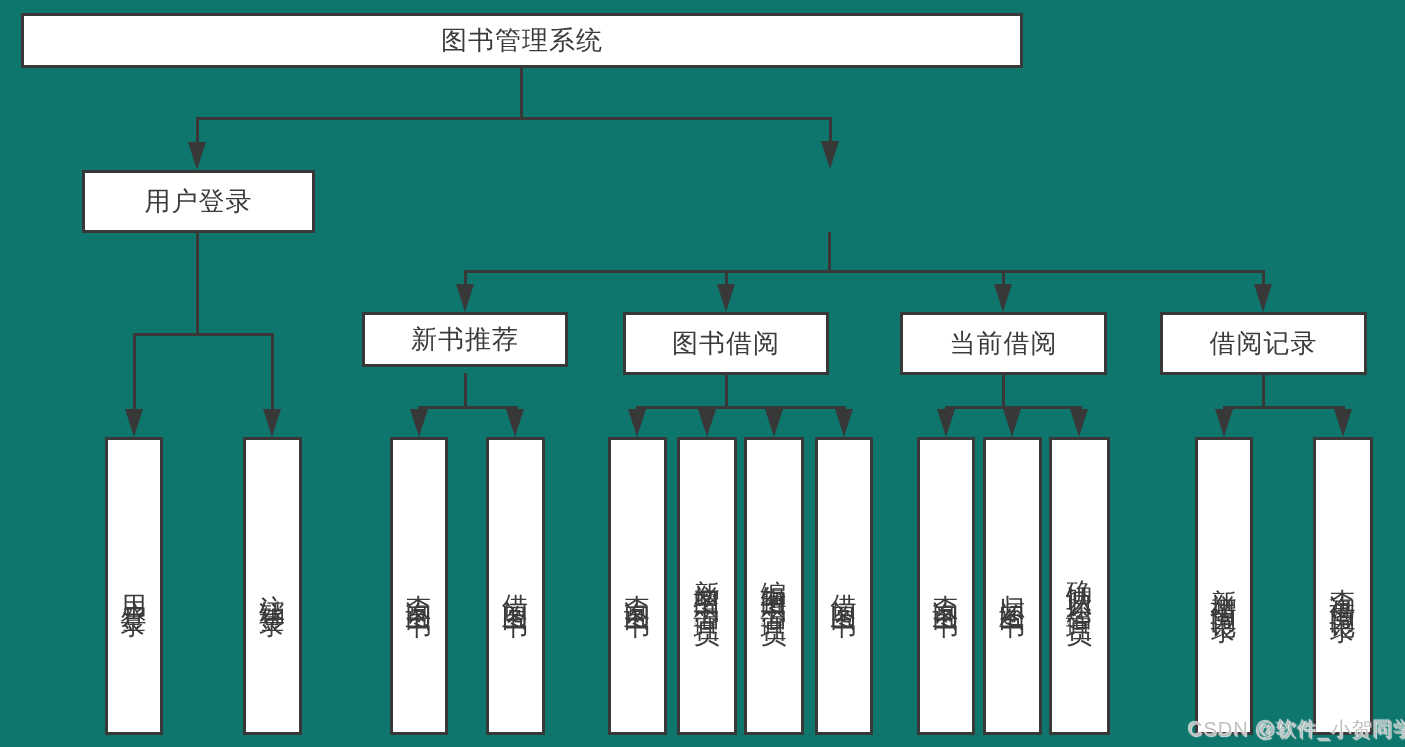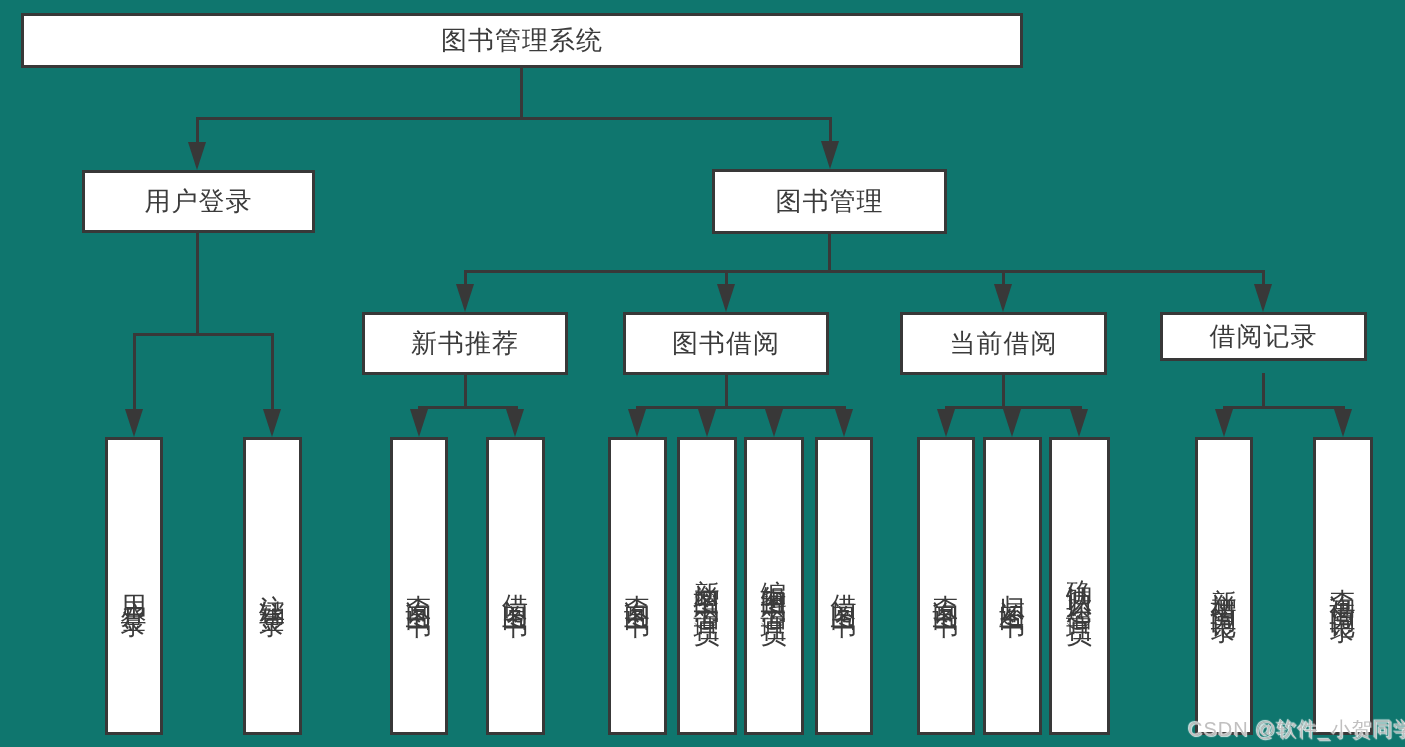--- a/index.html
+++ b/index.html
@@ -61,52 +61,49 @@
   <div class="vline" style="left:520px;top:66px;height:53px;"></div>
   <div class="hline" style="left:196px;top:117px;width:636px;"></div>
   <div class="vline" style="left:196px;top:117px;height:27px;"></div>
   <div class="arrow" style="left:188px;top:142px;"></div>
   <div class="vline" style="left:829px;top:117px;height:27px;"></div>
   <div class="arrow" style="left:821px;top:141px;"></div>
 
   <div class="box" style="left:82px;top:170px;width:233px;height:63px;">
     <span>用户登录</span>
   </div>
-  <div class="box" style="left:712px;top:169px;width:235px;height:65px;">
-    <span>图书管理</span>
-  </div>
 
   <div class="vline" style="left:196px;top:231px;height:104px;"></div>
   <div class="hline" style="left:133px;top:333px;width:141px;"></div>
   <div class="vline" style="left:133px;top:333px;height:79px;"></div>
   <div class="arrow" style="left:125px;top:409px;"></div>
   <div class="vline" style="left:271px;top:333px;height:79px;"></div>
   <div class="arrow" style="left:263px;top:409px;"></div>
 
   <div class="vline" style="left:828px;top:232px;height:40px;"></div>
   <div class="hline" style="left:464px;top:270px;width:801px;"></div>
   <div class="vline" style="left:464px;top:270px;height:17px;"></div>
   <div class="arrow" style="left:456px;top:284px;"></div>
   <div class="vline" style="left:725px;top:270px;height:17px;"></div>
   <div class="arrow" style="left:717px;top:284px;"></div>
   <div class="vline" style="left:1002px;top:270px;height:17px;"></div>
   <div class="arrow" style="left:994px;top:284px;"></div>
   <div class="vline" style="left:1262px;top:270px;height:17px;"></div>
   <div class="arrow" style="left:1254px;top:284px;"></div>
 
-  <div class="box" style="left:362px;top:312px;width:206px;height:63px;">
+  <div class="box" style="left:362px;top:312px;width:206px;height:55px;">
     <span>新书推荐</span>
   </div>
   <div class="box" style="left:623px;top:312px;width:206px;height:63px;">
     <span>图书借阅</span>
   </div>
   <div class="box" style="left:900px;top:312px;width:207px;height:63px;">
     <span>当前借阅</span>
   </div>
-  <div class="box" style="left:1160px;top:312px;width:207px;height:49px;">
+  <div class="box" style="left:1160px;top:312px;width:207px;height:63px;">
     <span>借阅记录</span>
   </div>
 
   <div class="vline" style="left:464px;top:373px;height:35px;"></div>
   <div class="hline" style="left:418px;top:406px;width:100px;"></div>
   <div class="vline" style="left:418px;top:406px;height:6px;"></div>
   <div class="arrow" style="left:410px;top:409px;"></div>
   <div class="vline" style="left:514px;top:406px;height:6px;"></div>
   <div class="arrow" style="left:506px;top:409px;"></div>
 

